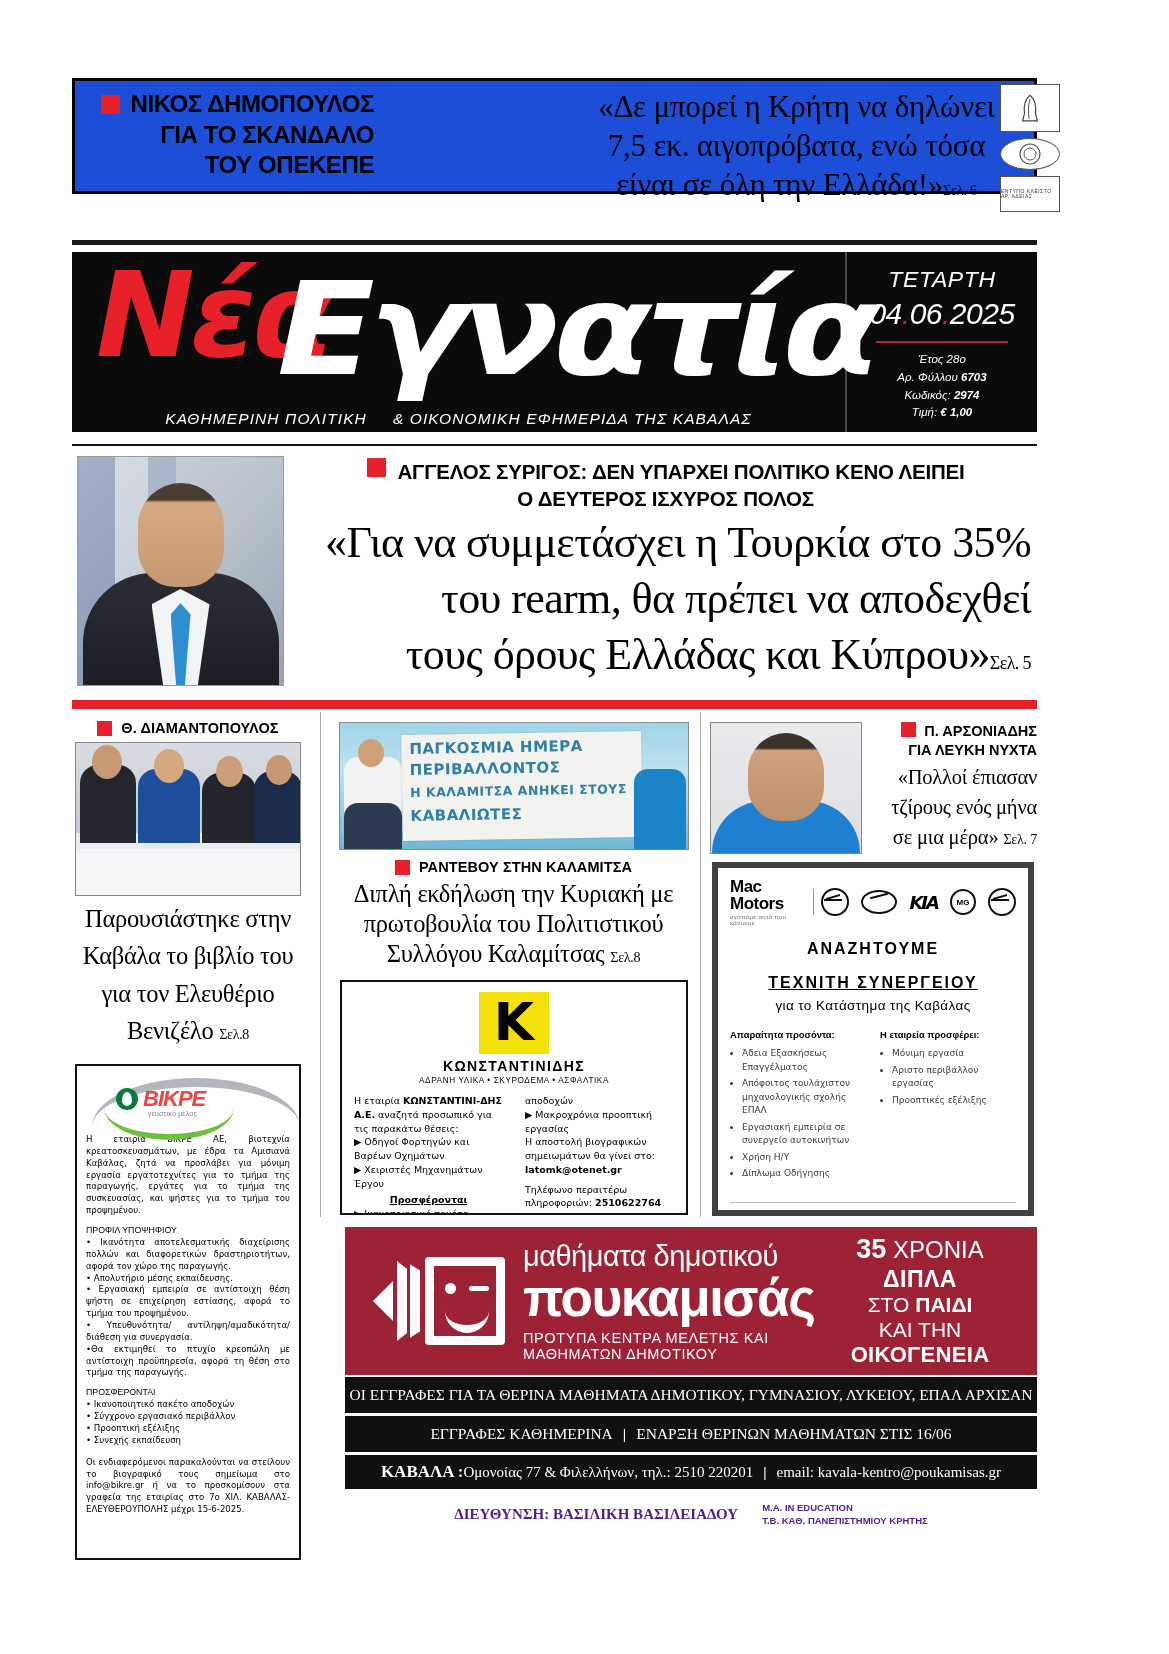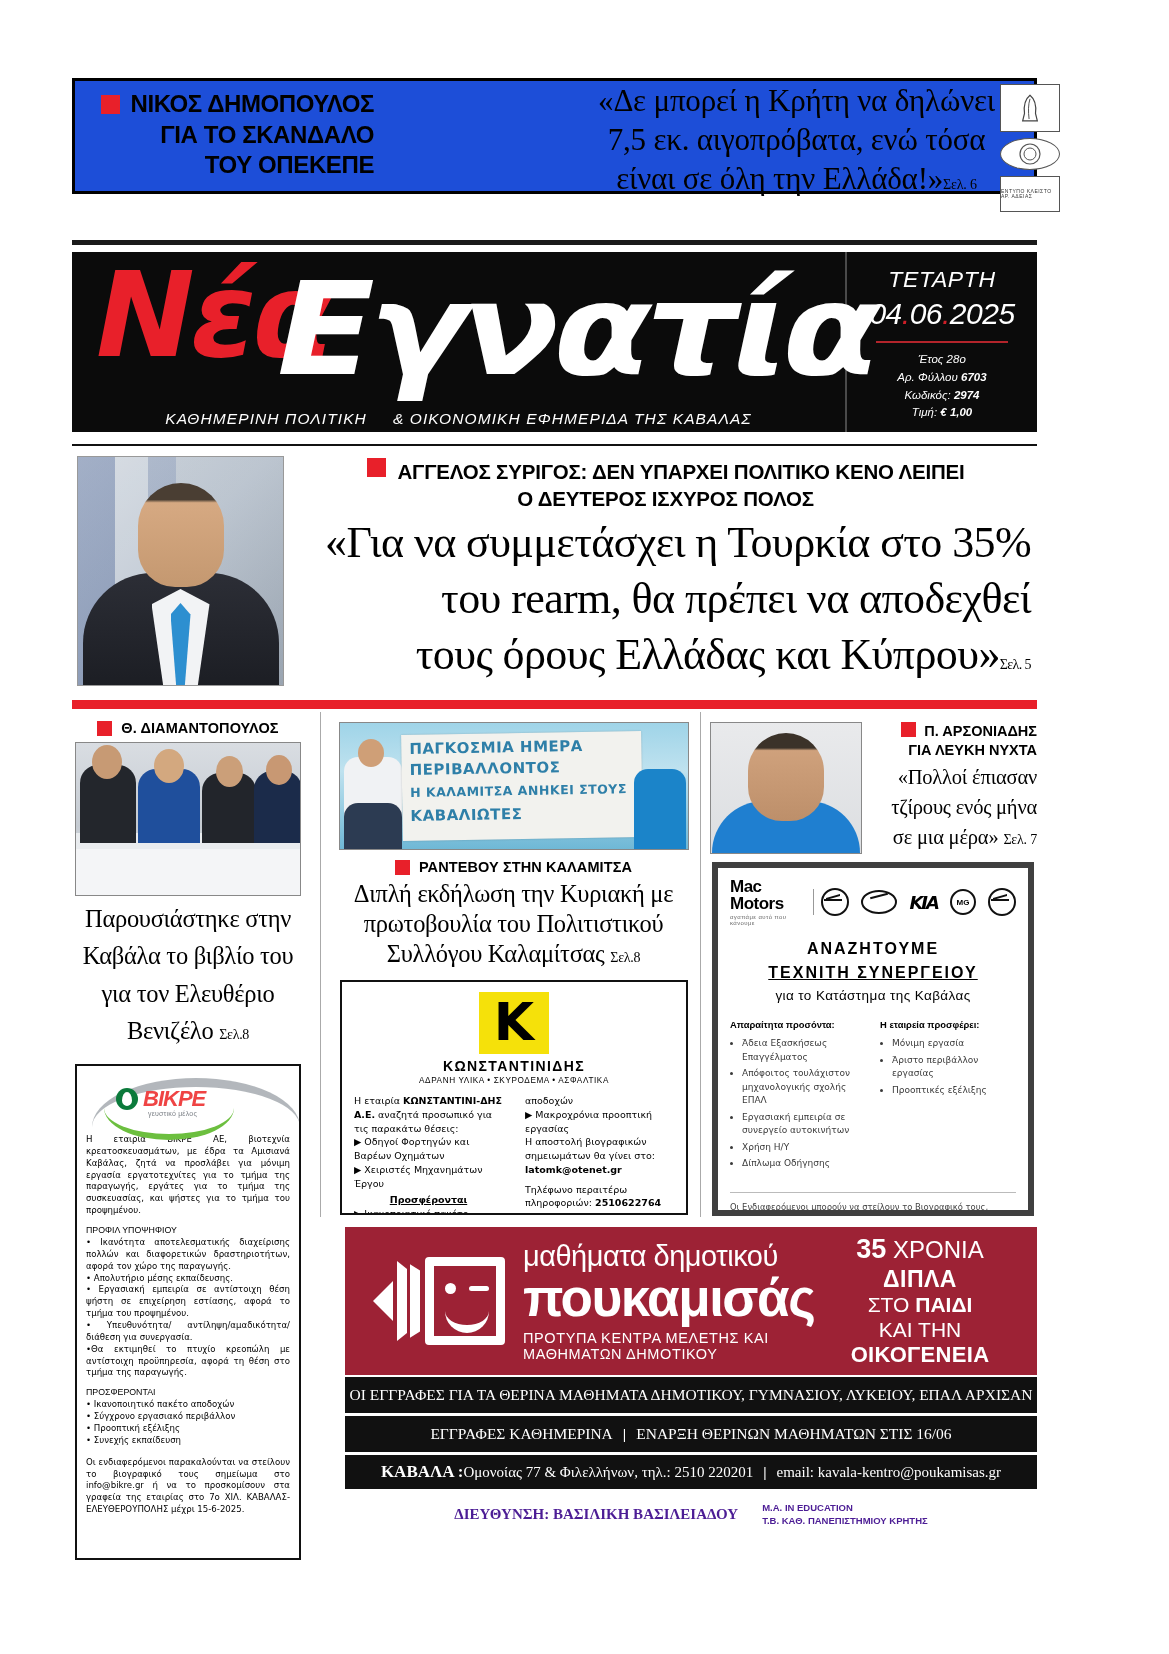--- a/index.html
+++ b/index.html
@@ -26,21 +26,21 @@
     width:175px;margin:3px 4px;flex:0 0 auto;
     background:linear-gradient(180deg,#6e6358 0%,#887a6a 28%,#5d5349 60%,#8d8377 100%);
     position:relative;overflow:hidden;
   }
   .tp-head{position:absolute;left:50%;top:12px;transform:translateX(-50%);
     width:84px;height:96px;border-radius:44px 44px 40px 40px;
     background:linear-gradient(180deg,#2b2218 0%,#2b2218 20%,#c89a76 22%,#b98a66 100%);}
   .tp-body{position:absolute;left:50%;bottom:0;transform:translateX(-50%);
     width:166px;height:44px;border-radius:60px 60px 0 0;
     background:linear-gradient(180deg,#c9cdd4,#9aa2ad);}
-  .teaser-right{flex:1;padding:0 12px 6px 8px;box-sizing:border-box;
+  .teaser-right{flex:1;padding:6px 12px 6px 8px;box-sizing:border-box;
     display:flex;flex-direction:column;justify-content:center;
     font-family:"Liberation Serif","DejaVu Serif",serif;}
   .teaser-quote{font-size:31px;line-height:1.26;text-align:center;font-weight:400;letter-spacing:-.2px;}
   .sel-sm{font-size:14px;font-family:"Liberation Serif",serif;}
 
   
   .stamps{position:absolute;left:1000px;top:84px;width:60px;}
   .stamp{border:1px solid #555;background:#fff;margin-bottom:6px;
     display:flex;align-items:center;justify-content:center;color:#333;}
   .stamp1{height:46px;}
@@ -86,21 +86,21 @@
     background:linear-gradient(180deg,#2c2e36,#1c1e24);}
   .lp-shirt{position:absolute;left:50%;bottom:0;transform:translateX(-50%);
     width:58px;height:96px;background:#f2f3f5;clip-path:polygon(50% 0,100% 16%,80% 100%,20% 100%,0 16%);}
   .lp-tie{position:absolute;left:50%;bottom:0;transform:translateX(-50%);
     width:20px;height:82px;background:#2d8fd0;clip-path:polygon(50% 0,100% 14%,72% 100%,28% 100%,0 14%);}
   .lead-text{position:absolute;left:228px;top:12px;right:6px;}
   .kicker-row{display:flex;align-items:flex-start;gap:12px;justify-content:center;}
   .kicker{font-weight:bold;font-size:20.5px;line-height:1.32;letter-spacing:-.2px;text-align:center;}
   .lead-head{font-family:"Liberation Serif","DejaVu Serif",serif;font-size:44px;
     line-height:1.14;text-align:right;margin-top:6px;letter-spacing:-.6px;}
-  .sel-md{font-size:14px;}
+  .sel-md{font-size:18px;}
 
   
   .redrule{position:absolute;left:72px;top:700px;width:965px;height:9px;background:#e8202a;}
 
   
   .cols{position:absolute;left:72px;top:712px;width:965px;}
   .colsep{position:absolute;top:0;width:0;border-left:1px solid #aaa;height:505px;}
 
   
   .colL{position:absolute;left:0;top:0;width:232px;}
@@ -191,21 +191,21 @@
   .lg-opel:before{content:"";position:absolute;left:1px;top:9px;width:18px;height:2px;background:#111;}
   .lg-opel:after{content:"";position:absolute;left:3px;top:6px;width:14px;height:8px;
     border-top:2px solid #111;transform:skewY(-16deg);}
   .lg-hyu{width:32px;height:20px;border:2px solid #111;border-radius:50%;position:relative;}
   .lg-hyu:before{content:"";position:absolute;left:7px;top:3px;width:18px;height:2px;background:#111;transform:rotate(-14deg);}
   .lg-kia{font-size:18px;font-weight:bold;font-family:"DejaVu Sans",sans-serif;letter-spacing:-2px;font-style:italic;}
   .lg-mg{width:22px;height:22px;border:2px solid #111;border-radius:50%;
     display:flex;align-items:center;justify-content:center;font-size:8px;font-weight:bold;}
   .mac-h1{text-align:center;font-size:16px;font-weight:bold;letter-spacing:2px;margin-top:14px;}
   .mac-h2{text-align:center;font-size:16px;font-weight:bold;letter-spacing:2px;
-    text-decoration:underline;margin-top:6px;}
+    text-decoration:underline;margin-top:16px;}
   .mac-h3{text-align:center;font-size:13.5px;margin-top:6px;letter-spacing:.4px;}
   .mac-cols{display:flex;gap:14px;margin-top:16px;}
   .mac-cols>div{flex:1;}
   .mac-ch{font-size:9.4px;font-weight:bold;margin-bottom:7px;}
   .mac-cols ul{margin:0;padding-left:12px;font-size:9px;line-height:1.5;
     font-family:"DejaVu Sans",sans-serif;color:#3a3a3a;}
   .mac-cols li{margin-bottom:3px;}
   .mac-foot{margin-top:18px;border-top:1px solid #bbb;padding-top:8px;
     font-size:8.4px;line-height:1.55;color:#444;font-family:"DejaVu Sans",sans-serif;}
   .mac-mail{color:#b01f26;font-weight:bold;}

